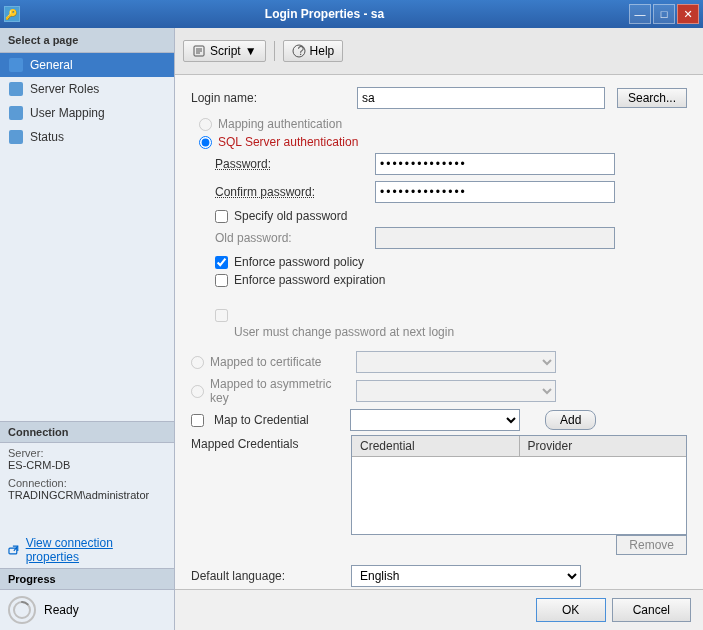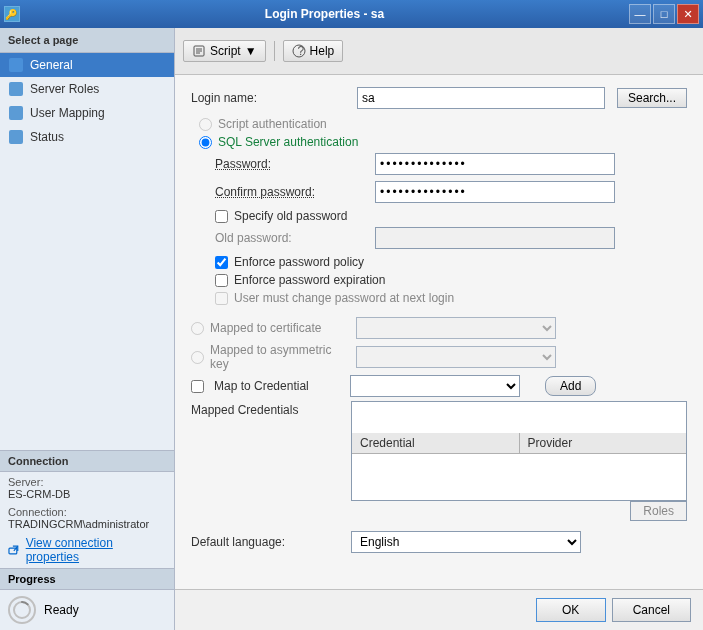--- a/index.html
+++ b/index.html
@@ -66,21 +66,21 @@
       font-weight: bold;
       font-size: 11px;
       color: #333;
       margin-top: auto;
       border-top: 1px solid #b0b8c8;
       border-bottom: 1px solid #b0b8c8;
     }
     .sidebar-conn-detail { padding: 4px 8px 2px; color: #333; }
     .sidebar-conn-detail .label { color: #555; font-size: 11px; }
     .sidebar-conn-detail .value { font-size: 11px; }
-    .sidebar-view-link { padding: 4px 8px; color: #0066cc; cursor: pointer; display: flex; align-items: center; gap: 4px; font-size: 11px; text-decoration: underline; }
+    .sidebar-view-link { padding: 4px 8px; color: #0066cc; cursor: pointer; display: flex; align-items: center; gap: 4px; font-size: 11px; text-decoration: underline; margin-top: 29px; }
 
     .sidebar-progress {
       background: #c8d4e0;
       padding: 4px 8px;
       font-weight: bold;
       font-size: 11px;
       border-top: 1px solid #b0b8c8;
       border-bottom: 1px solid #b0b8c8;
     }
     .sidebar-progress-status { padding: 6px 8px; display: flex; align-items: center; gap: 8px; }
@@ -125,21 +125,21 @@
       border: 1px solid #8a9bb0;
       background: white;
       padding: 0 4px;
       font-size: 12px;
     }
     .form-input:disabled { background: #f0f0f0; color: #888; }
     .form-input-password { font-family: 'Segoe UI Symbol', sans-serif; letter-spacing: 2px; }
 
     .radio-row { display: flex; align-items: center; gap: 6px; margin-bottom: 4px; padding-left: 8px; }
     .radio-row input[type="radio"] { cursor: pointer; }
-    .radio-label { color: #15803d; }
+    .radio-label { color: #b91c1c; }
     .radio-label.disabled { color: #888; }
 
     .indent-section { padding-left: 24px; }
     .checkbox-row { display: flex; align-items: center; gap: 6px; margin-bottom: 4px; }
     .checkbox-row input[type="checkbox"] { cursor: pointer; }
     .checkbox-label { color: #333; }
     .checkbox-label.disabled { color: #888; }
 
     .dropdown-row { display: flex; align-items: center; gap: 6px; margin-bottom: 4px; }
     .form-select {
@@ -149,21 +149,21 @@
     .form-select:disabled { background: #f0f0f0; color: #888; }
 
     .section-divider { height: 8px; }
 
     .credentials-table {
       flex: 1;
       border: 1px solid #8a9bb0;
       background: white;
       min-height: 100px;
     }
-    .cred-header { display: flex; background: #e8e8e8; border-bottom: 1px solid #b0b0b0; margin-top: 31px; }
+    .cred-header { display: flex; background: #e8e8e8; border-bottom: 1px solid #b0b0b0; }
     .cred-col { flex: 1; padding: 3px 8px; font-size: 12px; color: #333; border-right: 1px solid #b0b0b0; }
     .cred-col:last-child { border-right: none; }
 
     .mapped-row { display: flex; align-items: flex-start; margin-bottom: 6px; }
     .mapped-label { width: 160px; color: #333; flex-shrink: 0; padding-top: 2px; }
     .mapped-content { flex: 1; }
 
     .add-remove-row { display: flex; gap: 6px; justify-content: flex-end; margin-bottom: 4px; }
     .small-btn {
       padding: 2px 12px; border: 1px solid #8a9bb0;
@@ -298,21 +298,21 @@
     <div class="form-area">
 
       <div class="login-row">
         <span class="form-label">Login name:</span>
         <input class="form-input" type="text" style="max-width: 260px;" value="sa">
         <button class="search-btn" style="margin-left:6px;">Search...</button>
       </div>
 
       <div class="radio-row">
         <input type="radio" name="auth" id="win-auth" disabled="" style="">
-        <label class="radio-label disabled" for="win-auth">Script authentication</label>
+        <label class="radio-label disabled" for="win-auth">Mapping authentication</label>
       </div>
       <div class="radio-row">
         <input type="radio" name="auth" id="sql-auth" checked="" style="">
         <label class="radio-label" for="sql-auth">SQL Server authentication</label>
       </div>
 
       <div class="indent-section">
         <div class="form-row">
           <span class="form-label underline">Password:</span>
           <input class="form-input form-input-password" type="password" value="••••••••••••••" style="max-width: 240px;">
@@ -335,21 +335,21 @@
         <div class="checkbox-row">
           <input type="checkbox" id="enforce-policy" checked="" style="">
           <label class="checkbox-label" for="enforce-policy">Enforce password policy</label>
         </div>
         <div class="checkbox-row">
           <input type="checkbox" id="enforce-exp" style="">
           <label class="checkbox-label" for="enforce-exp">Enforce password expiration</label>
         </div>
         <div class="checkbox-row">
           <input type="checkbox" id="user-change" disabled="" style="">
-          <label class="checkbox-label disabled" for="user-change" style="color:#888;">User must change password at next login</label>
+          <label class="checkbox-label disabled" for="user-change" style="color:#888;margin-top:34px;">User must change password at next login</label>
         </div>
       </div>
 
       <div class="section-divider"></div>
 
       <div class="dropdown-row">
         <input type="radio" name="mapping" id="cert" disabled="" style="">
         <label class="radio-label disabled" for="cert" style="color:#888; width:140px;">Mapped to certificate</label>
         <select class="form-select" disabled="" style="max-width:200px;"><option></option></select>
       </div>
@@ -369,21 +369,21 @@
       <div class="mapped-row">
         <span class="mapped-label">Mapped Credentials</span>
         <div class="mapped-content">
           <div class="credentials-table" style="height: 90px;">
             <div class="cred-header">
               <span class="cred-col">Credential</span>
               <span class="cred-col">Provider</span>
             </div>
           </div>
           <div class="add-remove-row">
-            <button class="small-btn" disabled="">Roles</button>
+            <button class="small-btn" disabled="">Remove</button>
           </div>
         </div>
       </div>
 
 
       <div class="form-row">
         <span class="form-label">Default language:</span>
         <select class="form-select" style="max-width:230px;">
           <option>English</option>
         </select>

